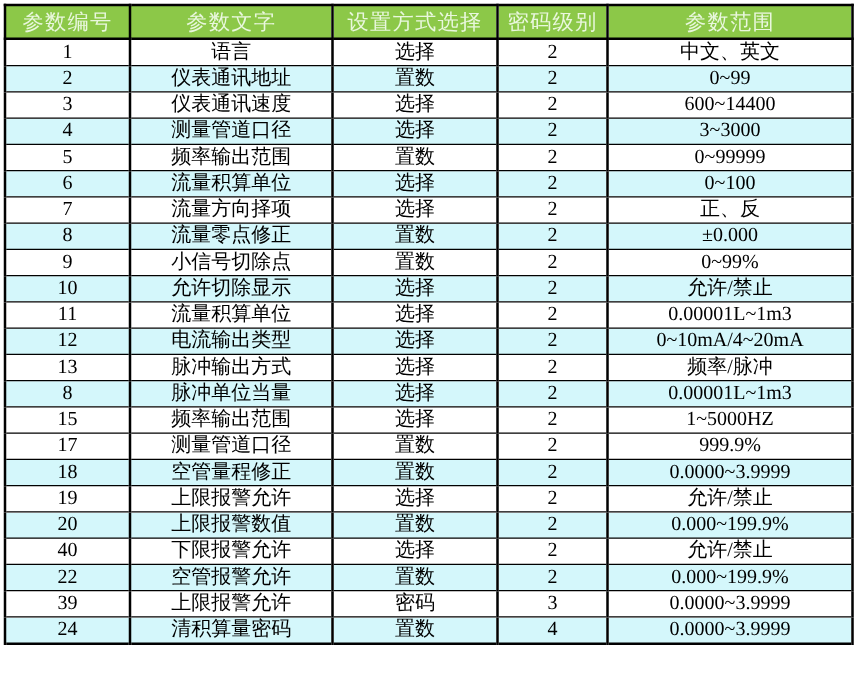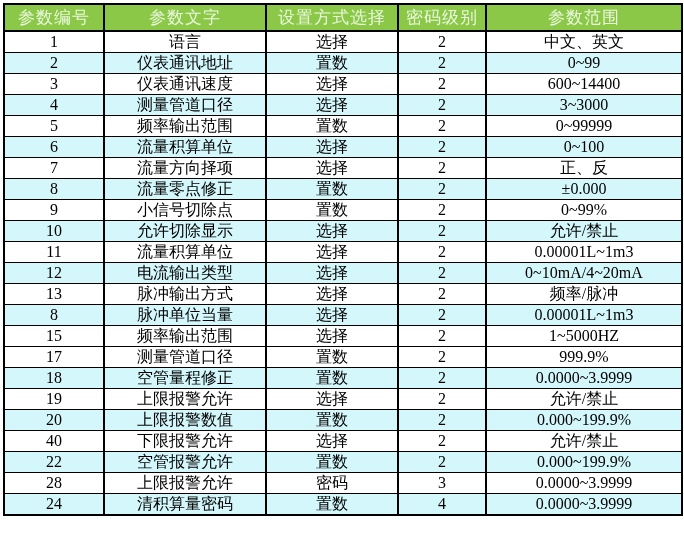--- a/index.html
+++ b/index.html
@@ -217,21 +217,21 @@
           <td>允许/禁止</td>
         </tr>
         <tr class="alt">
           <td>22</td>
           <td>空管报警允许</td>
           <td>置数</td>
           <td>2</td>
           <td>0.000~199.9%</td>
         </tr>
         <tr>
-          <td>28</td>
+          <td>39</td>
           <td>上限报警允许</td>
           <td>密码</td>
           <td>3</td>
           <td>0.0000~3.9999</td>
         </tr>
         <tr class="alt">
           <td>24</td>
           <td>清积算量密码</td>
           <td>置数</td>
           <td>4</td>

